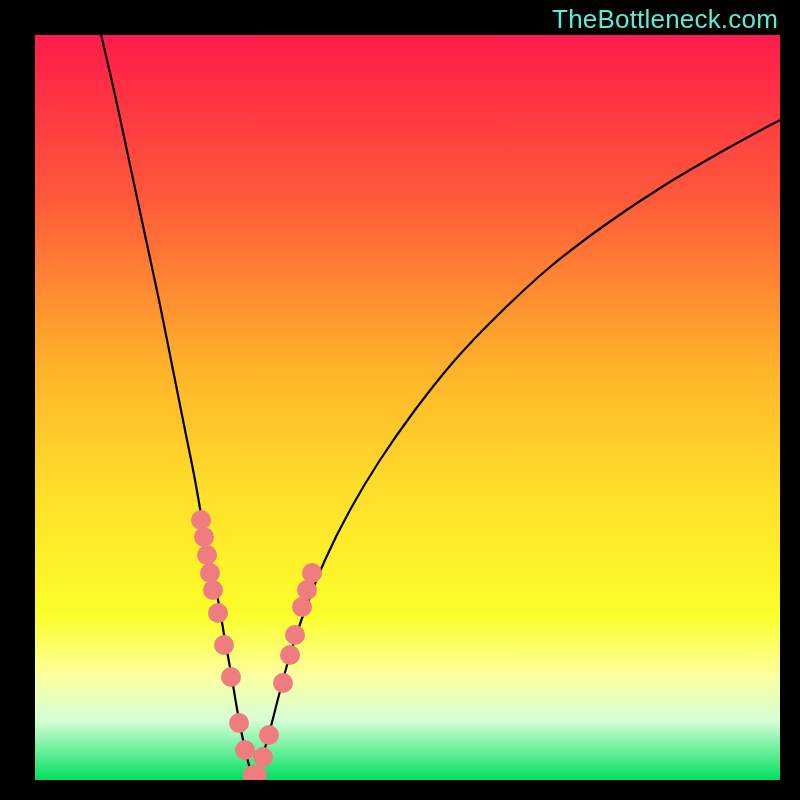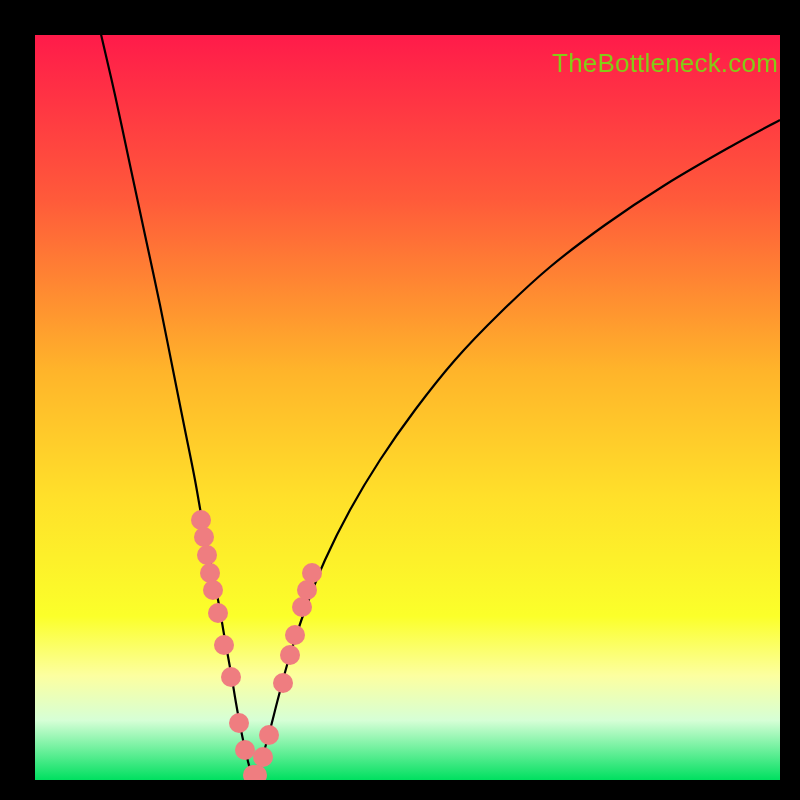--- a/index.html
+++ b/index.html
@@ -26,23 +26,22 @@
     height: 745px;
     overflow: hidden;
   }
   .watermark {
     position: absolute;
     top: 4px;
     right: 22px;
     font-family: Arial, Helvetica, sans-serif;
     font-size: 26px;
     font-weight: 500;
-    color: #84cc16;
+    color: #5eead4;
     letter-spacing: 0.2px;
-    margin-top: 44px;
   }
   svg {
     display: block;
   }
 </style>
 </head>
 <body>
 
 <div class="frame">
   <div class="plot-area">

